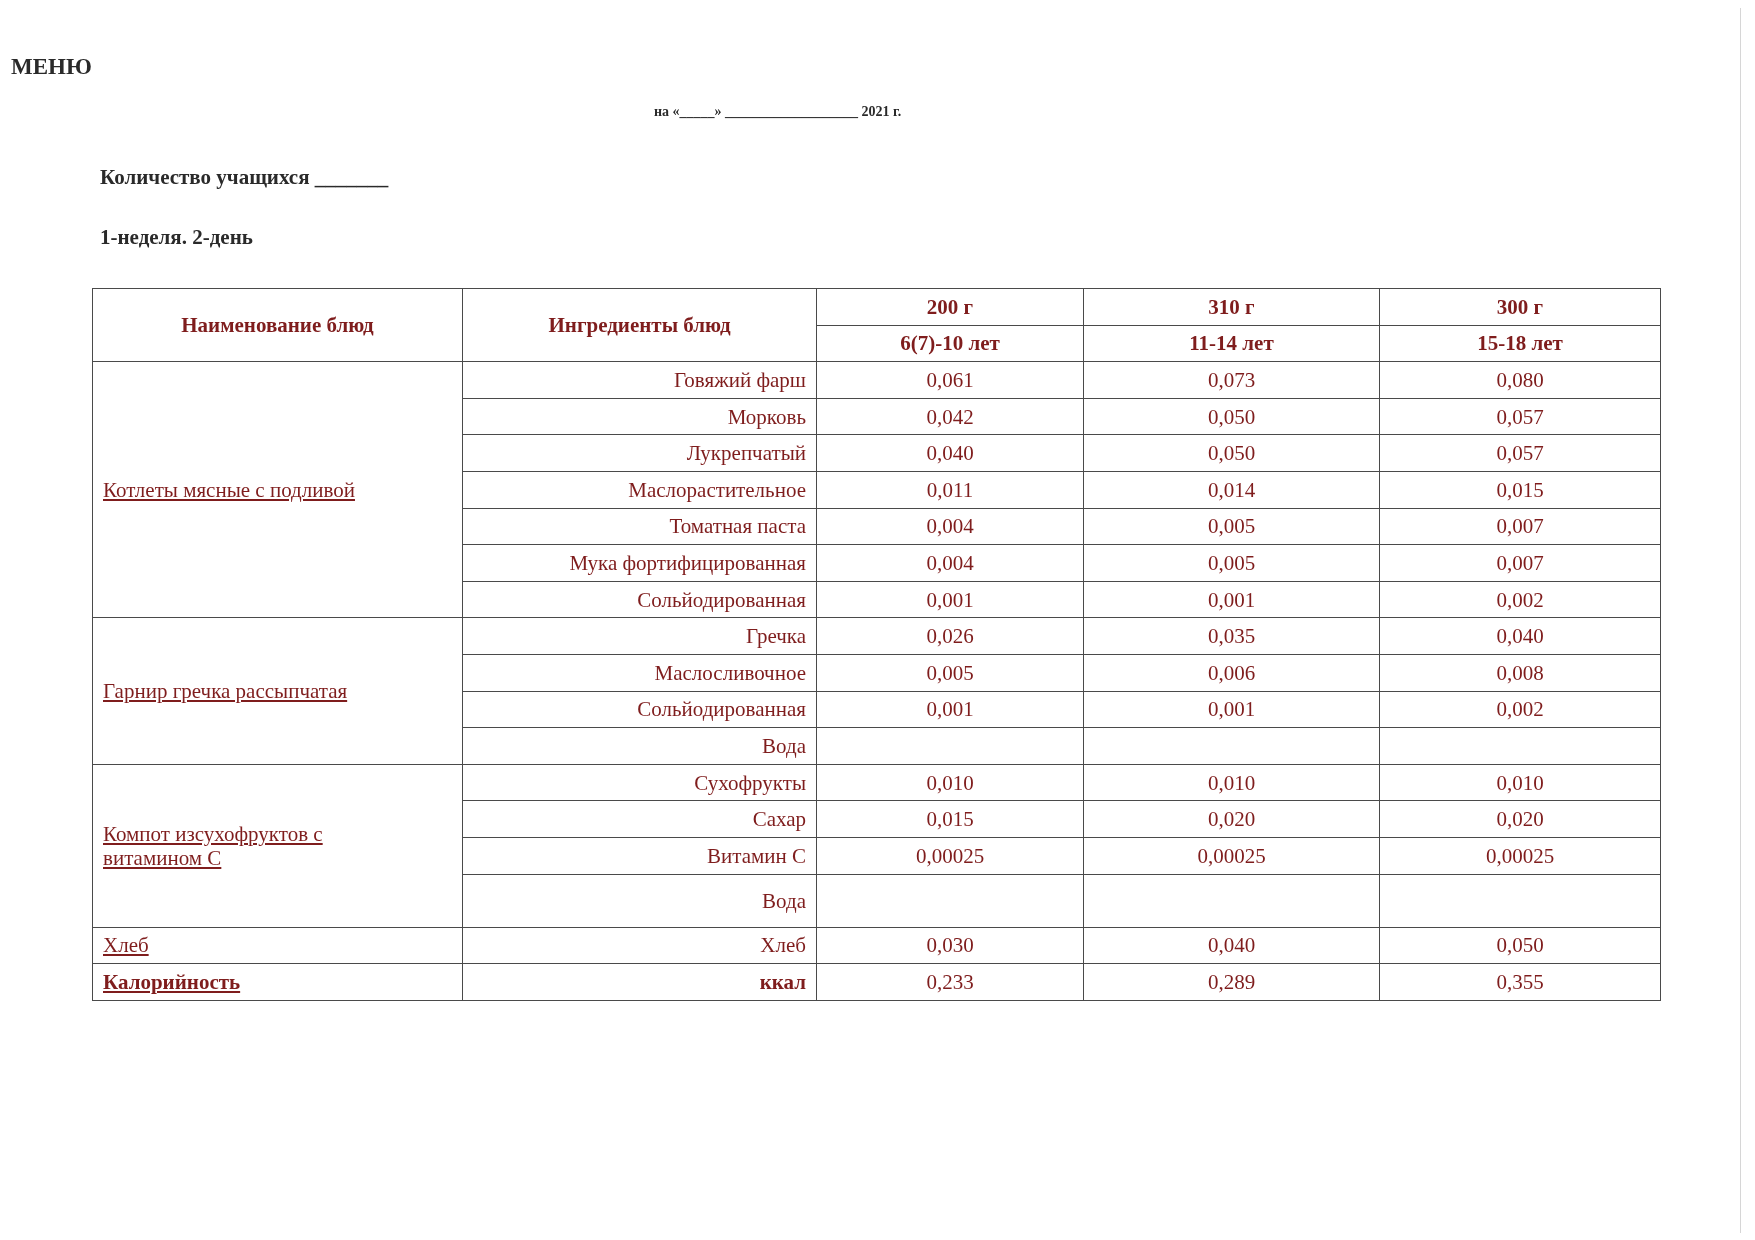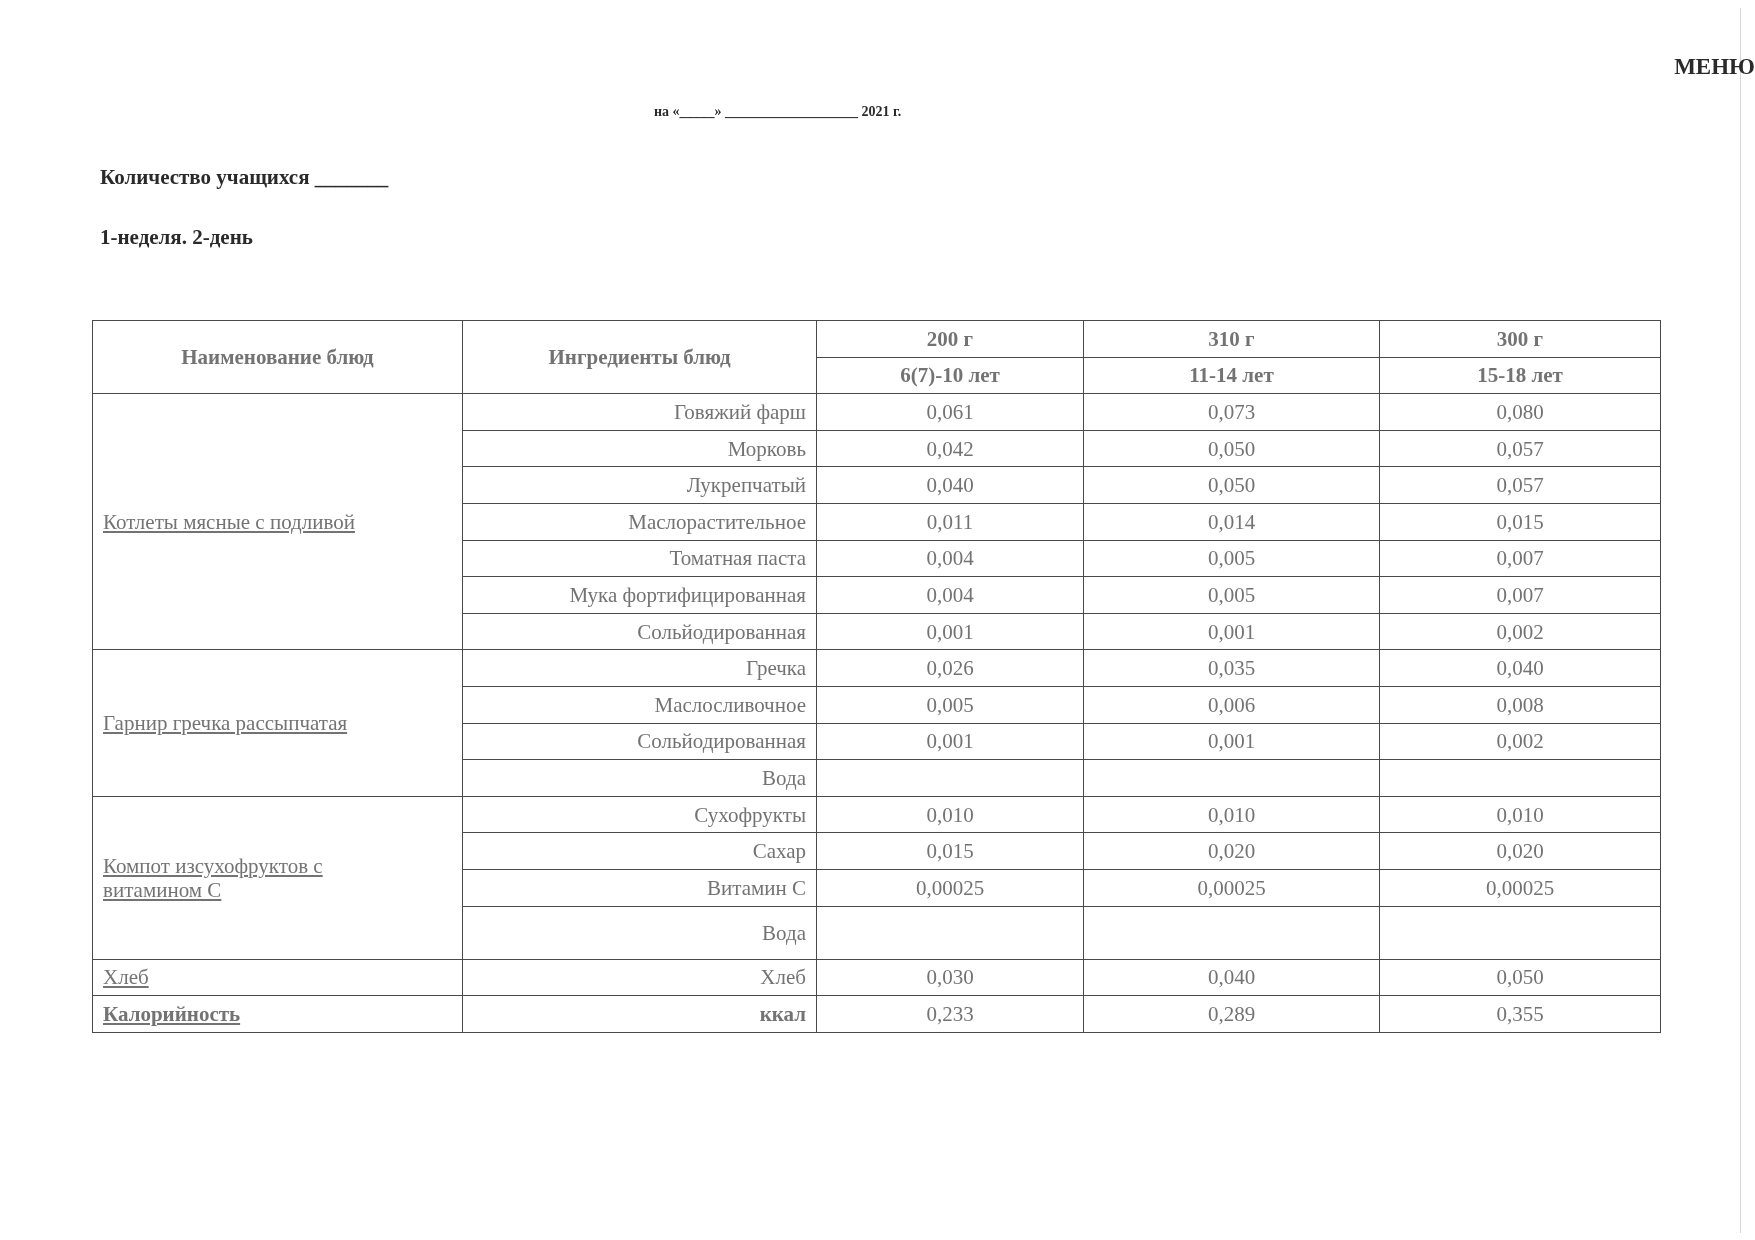--- a/index.html
+++ b/index.html
@@ -21,25 +21,25 @@
       top: 8px;
       width: 1px;
       height: 1225px;
       background: #d6d6d6;
     }
     .title {
       position: absolute;
       left: 0;
       width: 1755px;
       top: 52px;
-      text-align: right;
+      text-align: left;
       font-weight: bold;
       font-size: 23px;
       line-height: 30px;
-      padding-left: 4px;
+      padding-left: 11px;
       box-sizing: border-box;
     }
     .title span { display: inline-block; margin-left: 0px; }
     .date-line {
       position: absolute;
       left: 654px;
       top: 98px;
       font-weight: bold;
       font-size: 14px;
       line-height: 28px;
@@ -65,22 +65,21 @@
       margin-top: 12px;
     }
     table.menu {
       position: absolute;
       left: 92px;
       top: 288px;
       border-collapse: collapse;
       table-layout: fixed;
       width: 1568px;
       font-size: 21px;
-      color: #737373;
-      margin-top: 32px;
+      color: #7f1d1d;
     }
     table.menu col.c1 { width: 370px; }
     table.menu col.c2 { width: 354px; }
     table.menu col.c3 { width: 267px; }
     table.menu col.c4 { width: 296px; }
     table.menu col.c5 { width: 281px; }
     table.menu td, table.menu th {
       border: 1.5px solid #4a4a4a;
       padding: 0 10px;
       height: 36.6px;

